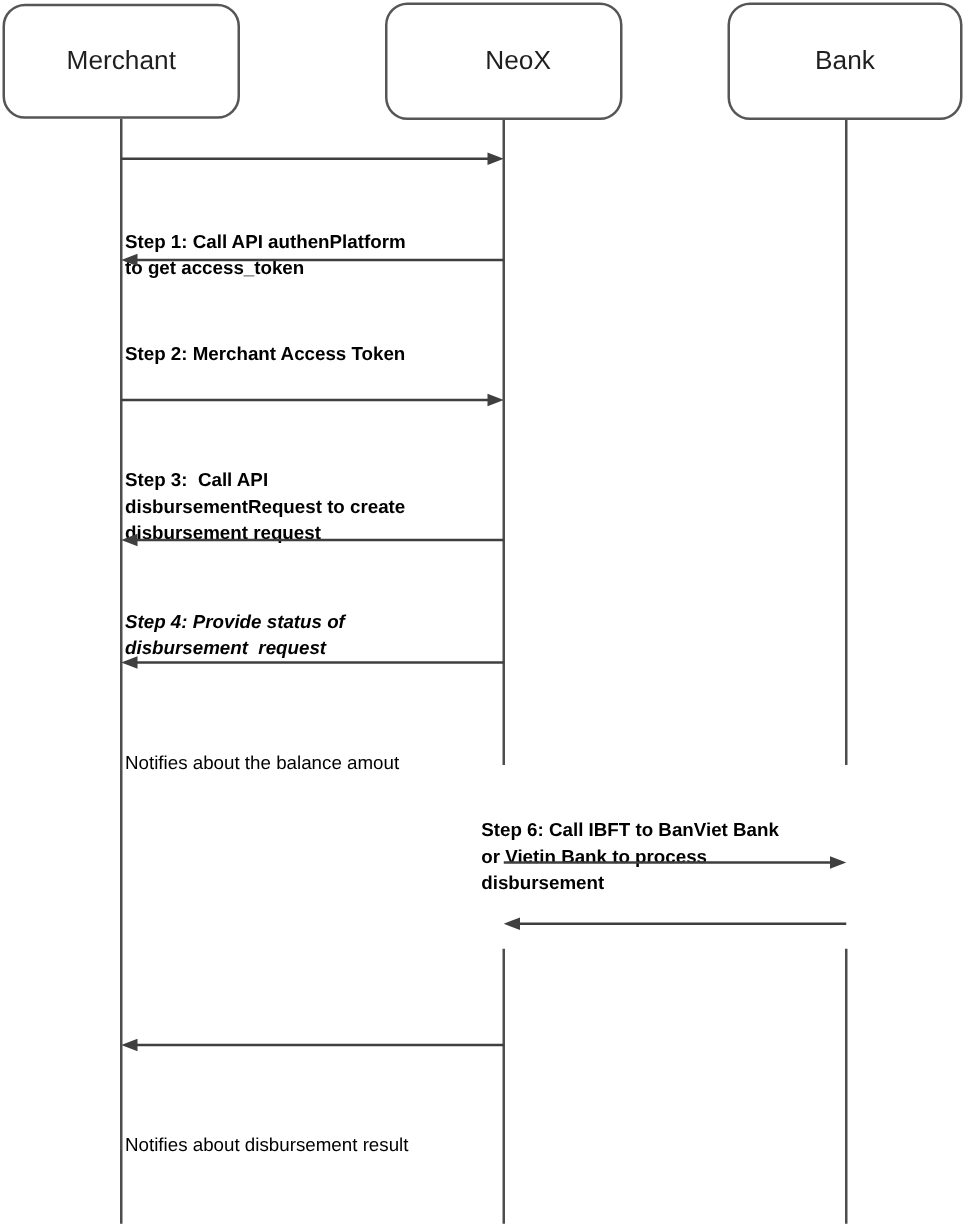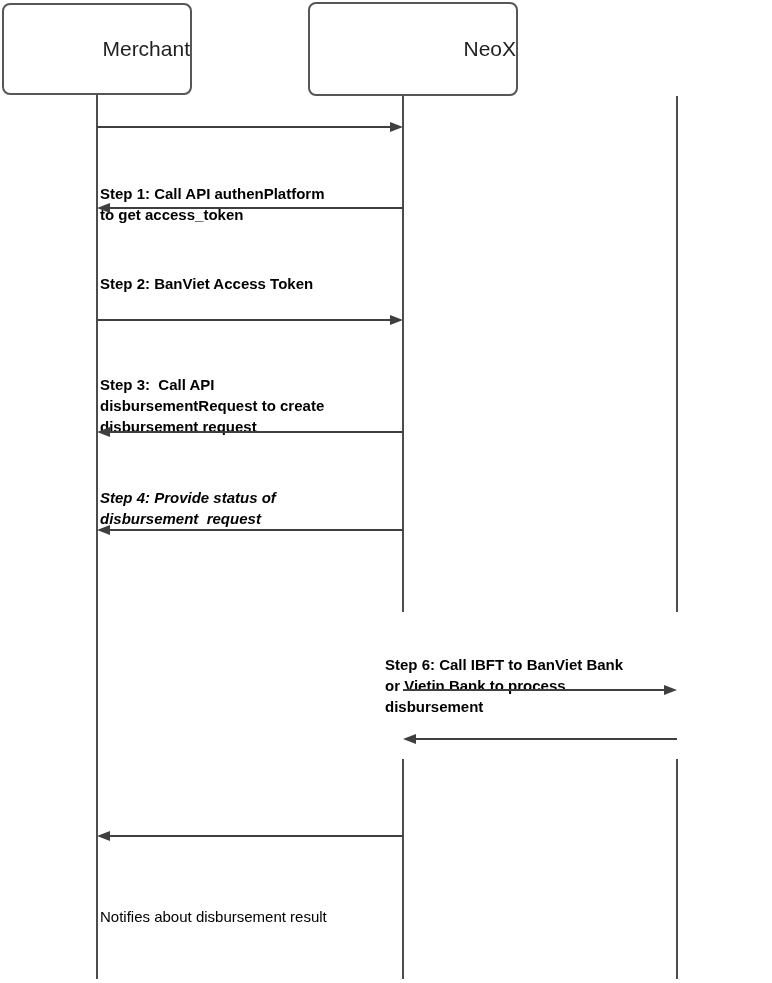--- a/index.html
+++ b/index.html
@@ -13,25 +13,25 @@
     height: 983px;
     background: #ffffff;
     font-family: "Liberation Sans", sans-serif;
     overflow: hidden;
   }
   
   .actor {
     position: absolute;
     box-sizing: border-box;
     border: 2px solid #565656;
-    border-radius: 8px;
+    border-radius: 18px;
     background: #ffffff;
     display: flex;
     align-items: center;
-    justify-content: flex-end;
+    justify-content: center;
     font-size: 21px;
     color: #1f1f1f;
     z-index: 4;
   }
   
   .lifeline {
     position: absolute;
     width: 2px;
     background: #4d4d4d;
     z-index: 1;
@@ -76,43 +76,46 @@
   .arrow.left  .head { left: 0;  border-right: 13px solid #3f3f3f; }
 </style>
 </head>
 <body>
 
 <div id="canvas">
 
   <div class="actor" style="left:2px;   top:3px; width:190px; height:92px;">
     <span>Merchant</span>
   </div>
-  <div class="actor" style="left:308px; top:2px; width:210px; height:94px;padding-left:23px;">
+  <div class="actor" style="left:308px; top:2px; width:190px; height:94px;padding-left:23px;">
     <span>NeoX</span>
+  </div>
+  <div class="actor" style="left:582px; top:2px; width:188px; height:94px;">
+    <span>Bank</span>
   </div>
 
   <div class="lifeline" style="left:96px;  top:95px; height:884px;"></div>
   <div class="lifeline" style="left:402px; top:96px; height:883px;"></div>
   <div class="lifeline" style="left:676px; top:96px; height:883px;"></div>
 
   <div class="arrow right" style="left:97px; top:121px; width:306px;">
     <div class="shaft"></div>
     <div class="head"></div>
   </div>
   <div class="msg" style="left:100px; top:141px;">
     <div class="msg-title">Step 1: Call API authenPlatform
 to get access_token</div>
   </div>
 
   <div class="arrow left" style="left:97px; top:202px; width:306px;">
     <div class="shaft"></div>
     <div class="head"></div>
   </div>
   <div class="msg" style="left:100px; top:231px;">
-    <div class="msg-title">Step 2: BanViet Access Token</div>
+    <div class="msg-title">Step 2: Merchant Access Token</div>
   </div>
 
   <div class="arrow right" style="left:97px; top:314px; width:306px;">
     <div class="shaft"></div>
     <div class="head"></div>
   </div>
   <div class="msg" style="left:100px; top:332px;">
     <div class="msg-title">Step 3:  Call API
 disbursementRequest to create
 disbursement request</div>
@@ -125,20 +128,21 @@
   <div class="msg" style="left:100px; top:445px;font-style:italic;">
     <div class="msg-title">Step 4: Provide status of
 disbursement  request</div>
   </div>
 
   <div class="arrow left" style="left:97px; top:524px; width:306px;">
     <div class="shaft"></div>
     <div class="head"></div>
   </div>
   <div class="msg" style="left:100px; top:558px;">
+    <div class="msg-sub">Notifies about the balance amout</div>
   </div>
 
   <div class="msg" style="left:385px; top:612px;">
     <div class="msg-title">Step 6: Call IBFT to BanViet Bank
 or Vietin Bank to process
 disbursement</div>
   </div>
   <div class="arrow right" style="left:403px; top:684px; width:274px;">
     <div class="shaft"></div>
     <div class="head"></div>

